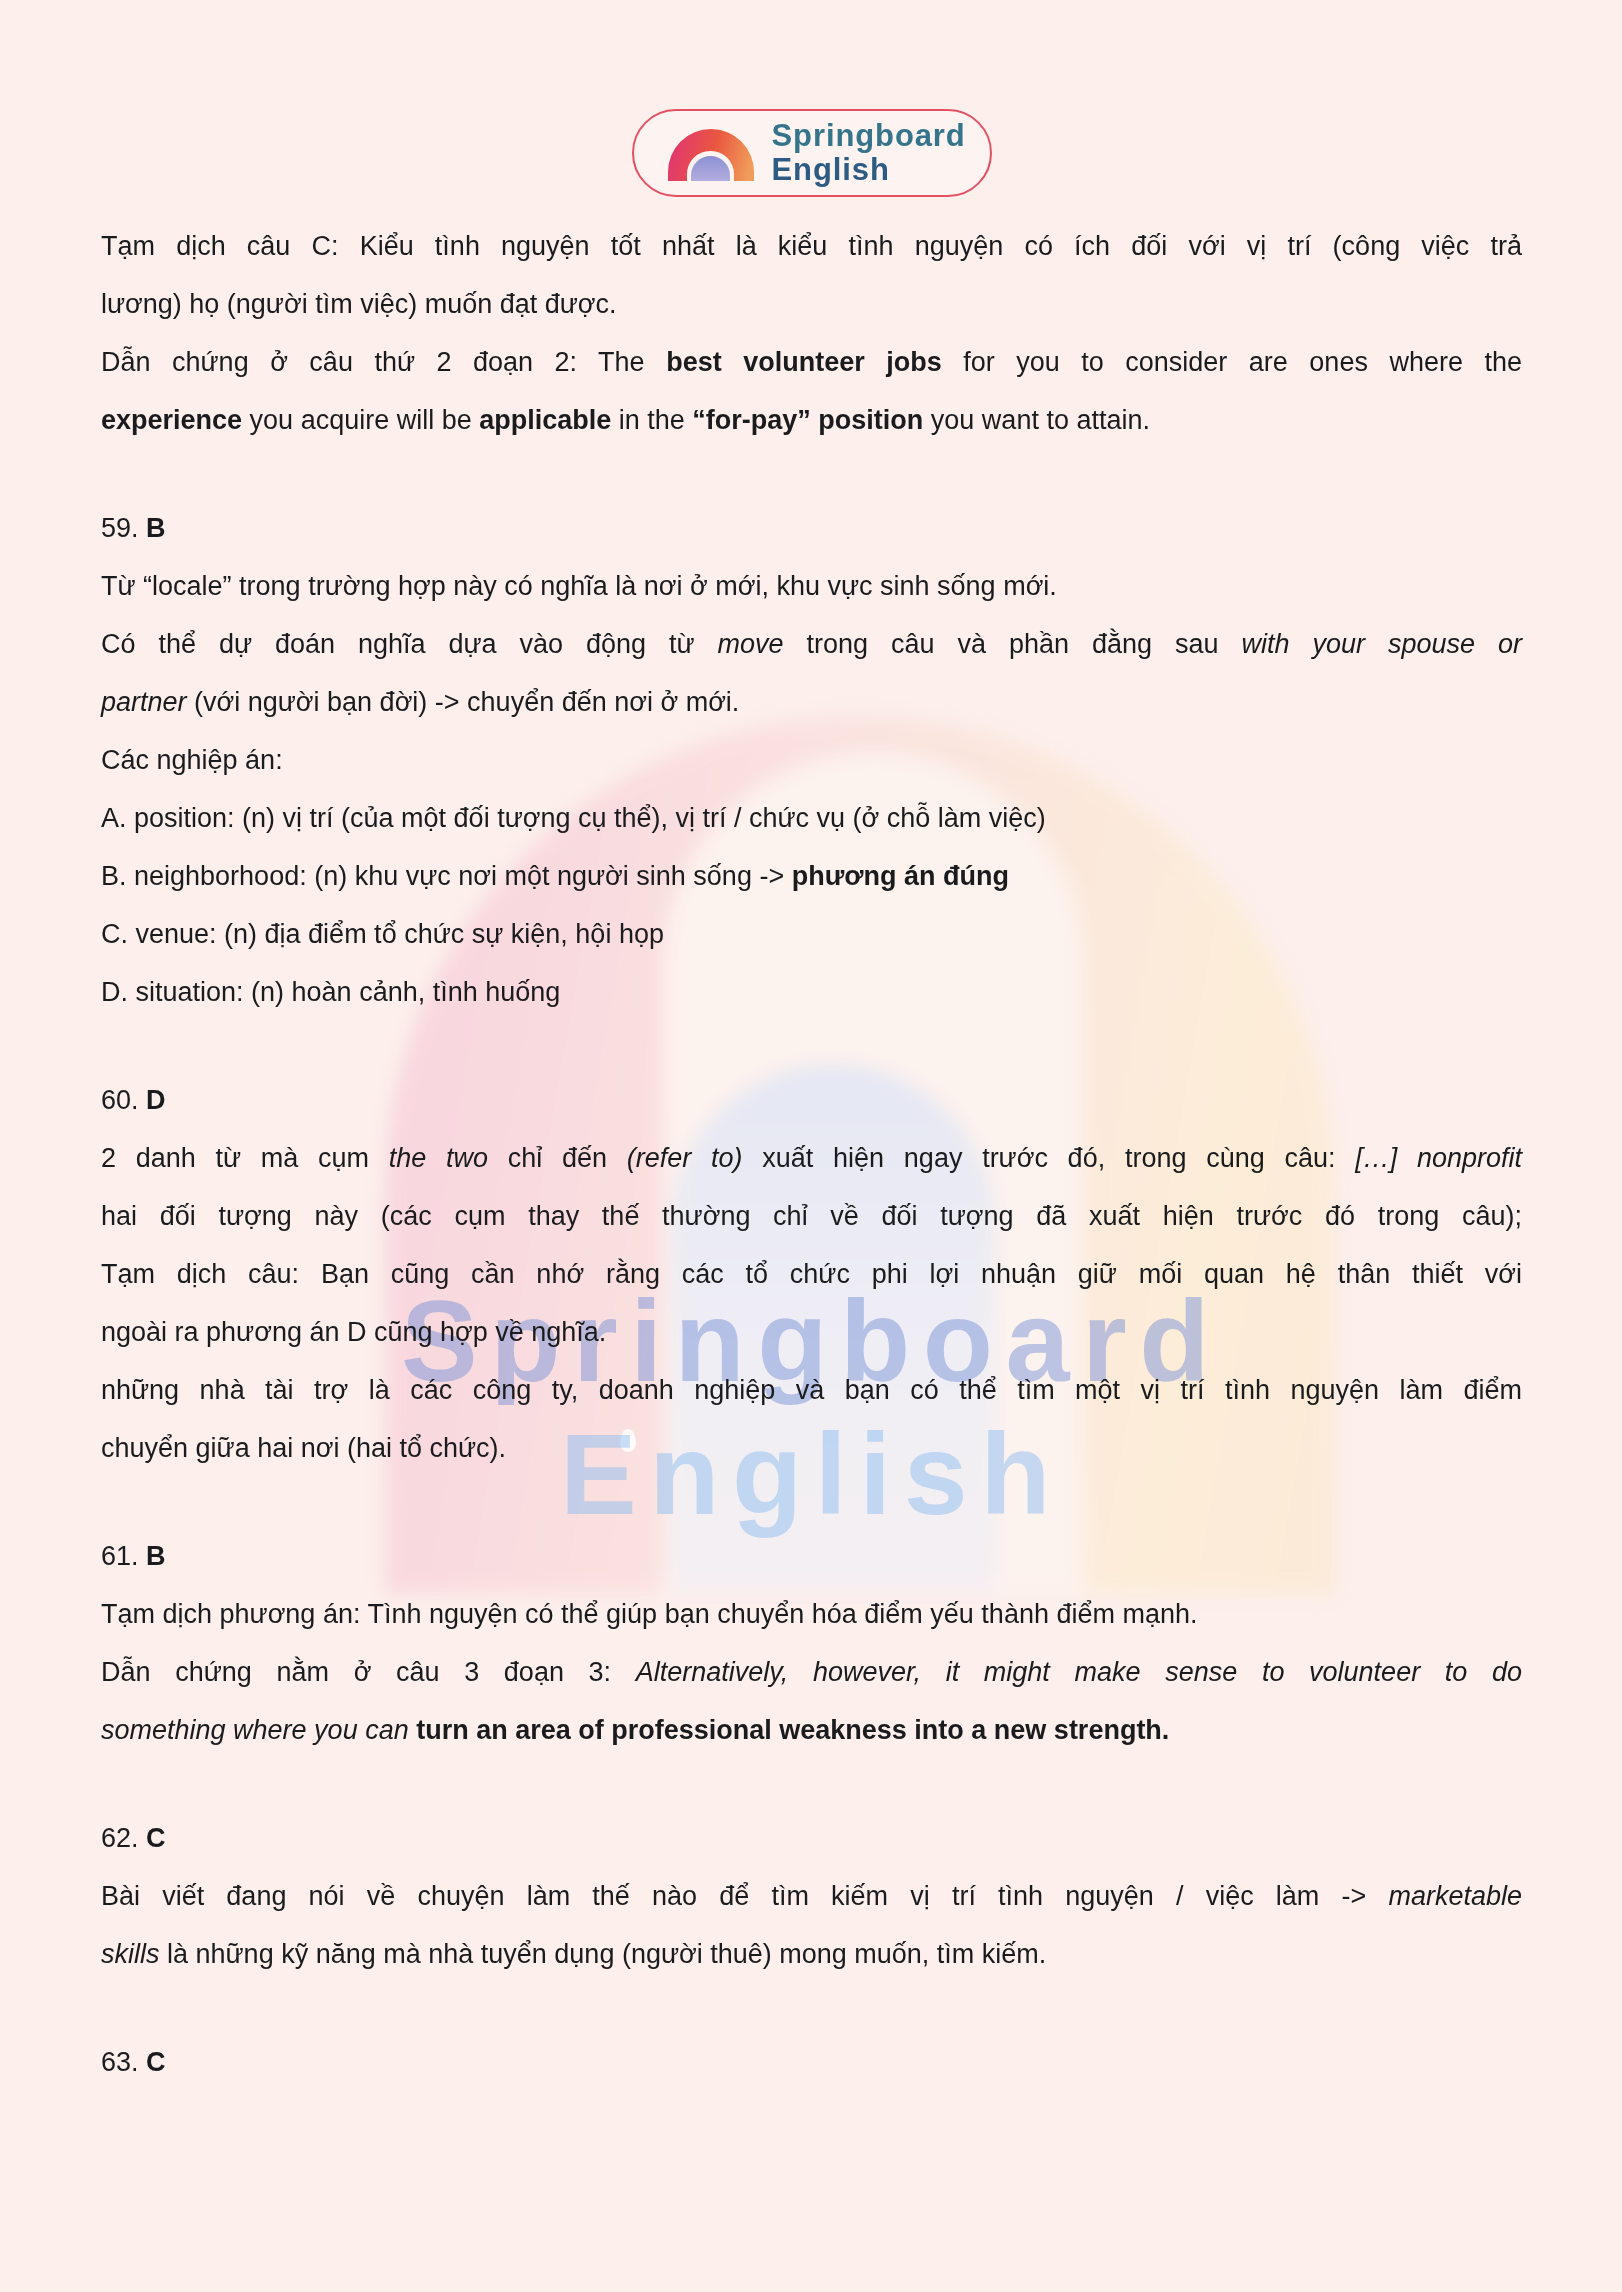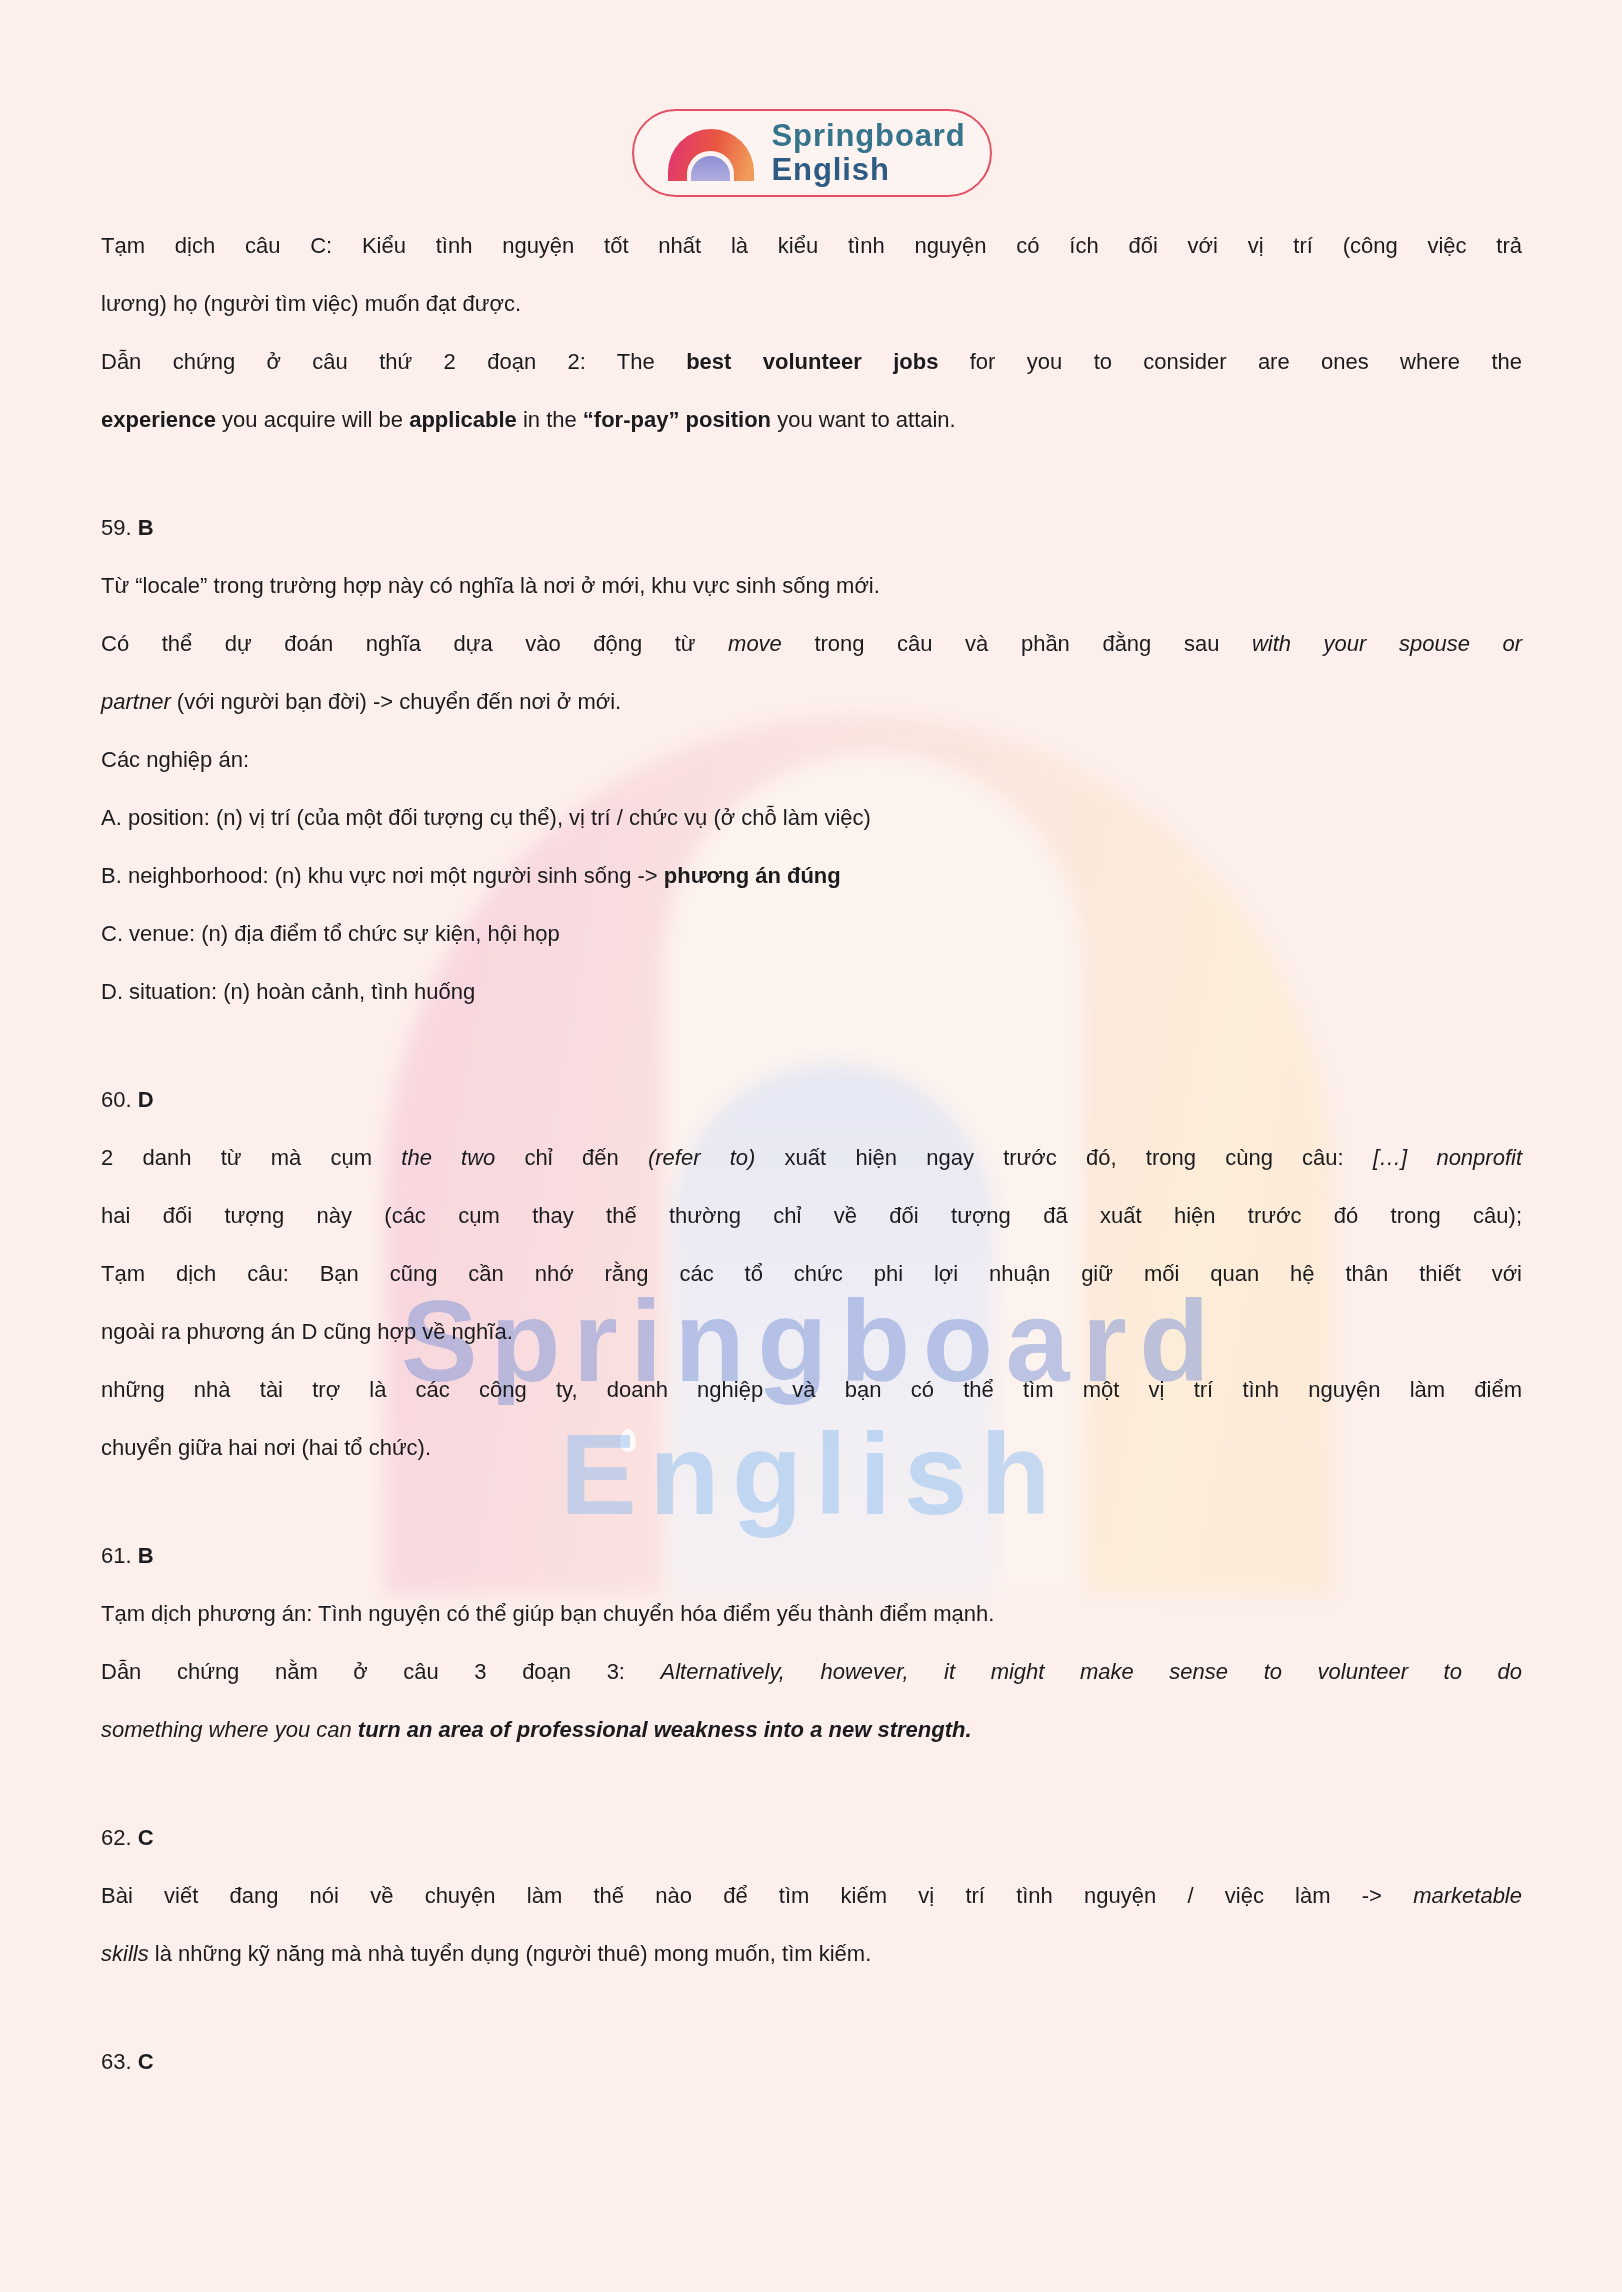--- a/index.html
+++ b/index.html
@@ -38,25 +38,25 @@
   .logo-icon .arc-hole{position:absolute;left:19.7px;top:22.4px;width:47px;height:29.6px;
     border-radius:23px 23px 0 0;background:#fdf4f1;}
   .logo-icon .arc-blue{position:absolute;left:23px;top:27px;width:39px;height:25px;
     border-radius:19.7px 19.7px 0 0;background:linear-gradient(180deg,#8c90d2 0%,#b3addf 100%);}
   .logo-text{display:flex;flex-direction:column;justify-content:center;}
   .lt1{font-size:31px;font-weight:700;color:#35748b;letter-spacing:0.9px;line-height:34px;}
   .lt2{font-size:31px;font-weight:700;color:#2e5b84;letter-spacing:0.9px;line-height:34px;}
   
   .content{position:absolute;left:101px;top:217px;width:1421px;z-index:2;}
   .section + .section{margin-top:50px;}
-  .line{font-size:22px;line-height:58px;min-height:58px;text-align:left;}
+  .line{font-size:27px;line-height:58px;min-height:58px;text-align:left;}
   .line.fill{text-align:justify;text-align-last:justify;}
   .b{font-weight:700;}
   .i{font-style:italic;}
-  .bi{font-weight:700;font-style:italic;}
+  .bi{font-weight:700;}
 </style>
 </head>
 <body>
 
 <div class="page">
 
   <div class="wm-arch">
     <div class="outer"></div>
     <div class="hole"></div>
     <div class="blue"></div>

